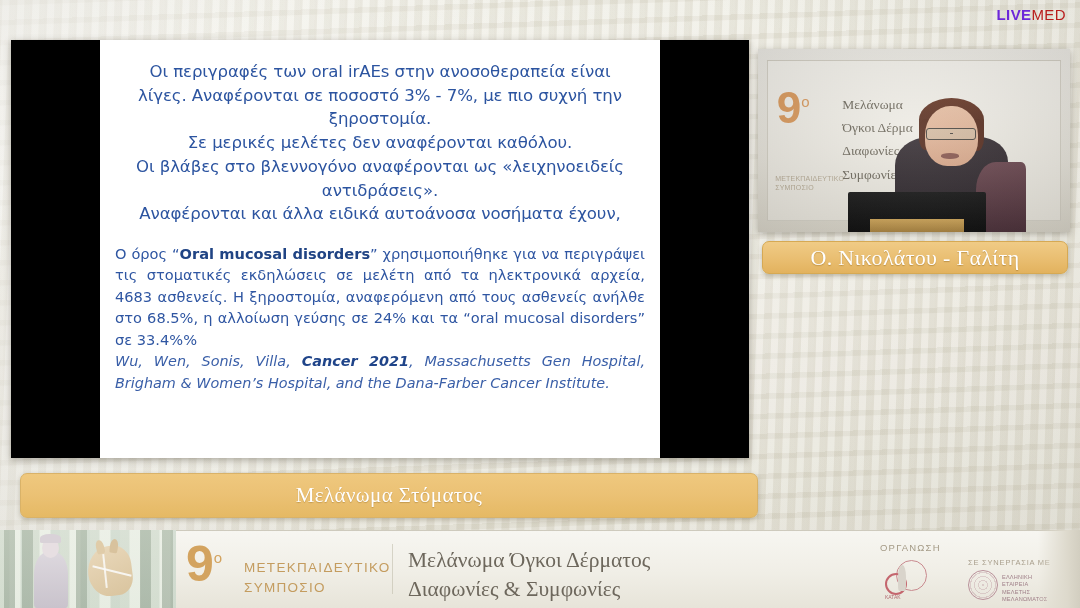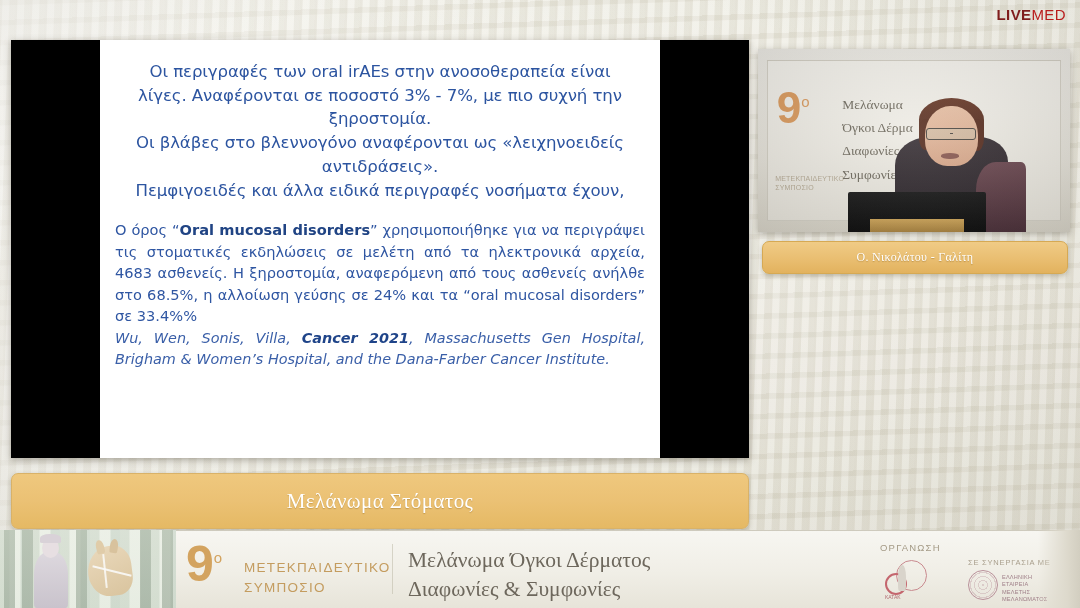--- a/index.html
+++ b/index.html
@@ -29,21 +29,21 @@
     background:radial-gradient(ellipse at 48% 42%, rgba(255,255,255,.35) 0%, rgba(210,206,190,.0) 55%, rgba(160,156,140,.18) 100%);
   }
 
   
   #livemed {
     position:absolute; right:14px; top:7px;
     font-family:"Liberation Sans", sans-serif;
     font-size:15px; letter-spacing:.4px; line-height:1;
     z-index:40;
   }
-  #livemed .lv { color:#7f1d1d; font-weight:bold; }
+  #livemed .lv { color:#6d28d9; font-weight:bold; }
   #livemed .md { color:#b91c1c; font-weight:normal; }
 
   
   #slide-wrap {
     position:absolute; left:11px; top:40px; width:738px; height:418px;
     background:#000;
     box-shadow:0 2px 7px rgba(90,85,70,.45);
     z-index:20;
   }
   #slide-white {
@@ -80,21 +80,21 @@
     font-style:italic;
     color:#3a5fa8;
     text-align:justify;
     text-align-last:left;
     padding:0 3px;
   }
   .block-cite b { font-weight:bold; font-style:italic; color:#1f4489; }
 
   
   #title-bar {
-    position:absolute; left:11px; top:473px; width:738px; height:56px;
+    position:absolute; left:20px; top:473px; width:738px; height:45px;
     background:linear-gradient(180deg,#efc87e 0%,#ebc174 50%,#e5b964 100%);
     border:1px solid #d9b268;
     border-radius:7px;
     box-shadow:0 2px 5px rgba(100,90,60,.33);
     display:flex; align-items:center; justify-content:center;
     z-index:25;
   }
   #title-bar span {
     font-family:"Liberation Serif", serif;
     color:#ffffff;
@@ -197,21 +197,21 @@
     position:absolute; left:762px; top:241px; width:306px; height:33px;
     background:linear-gradient(180deg,#f0cb86 0%,#e9be71 55%,#e2b25e 100%);
     border:1px solid #d6a953;
     border-radius:7px;
     box-shadow:0 2px 5px rgba(100,90,60,.33);
     display:flex; align-items:center; justify-content:center;
     z-index:30;
   }
   #speaker-bar span {
     font-family:"Liberation Serif", serif;
-    color:#ffffff; font-size:12px; letter-spacing:.3px;
+    color:#ffffff; font-size:22px; letter-spacing:.3px;
     text-shadow:0 1px 1px rgba(150,110,40,.5);
   }
 
   
   #footer {
     position:absolute; left:0; bottom:0; width:1080px; height:78px;
     z-index:30;
   }
   #footer-bg {
     position:absolute; inset:0;
@@ -347,23 +347,24 @@
   <span class="lv">LIVE</span><span class="md">MED</span>
 </div>
 
 <div id="slide-wrap">
   <div id="slide-white">
 
     <div class="block-center slide-p">
       <span class="ln">Οι περιγραφές των oral irAEs στην ανοσοθεραπεία είναι</span>
       <span class="ln">λίγες. Αναφέρονται σε ποσοστό 3% - 7%, με πιο συχνή την</span>
       <span class="ln">ξηροστομία.</span>
+      <span class="ln">Σε μερικές μελέτες δεν αναφέρονται καθόλου.</span>
       <span class="ln">Οι βλάβες στο βλεννογόνο αναφέρονται ως «λειχηνοειδείς</span>
       <span class="ln">αντιδράσεις».</span>
-      <span class="ln">Πεμφιγοειδές και άλλα ειδικά περιγραφές νοσήματα έχουν,</span>
+      <span class="ln">Αναφέρονται και άλλα ειδικά αυτοάνοσα νοσήματα έχουν,</span>
     </div>
 
     <div class="block-just"><span>Ο όρος “</span><b>Oral mucosal disorders</b><span>” χρησιμοποιήθηκε για να περιγράψει τις στοματικές εκδηλώσεις σε μελέτη από τα ηλεκτρονικά αρχεία, 4683 ασθενείς. Η ξηροστομία, αναφερόμενη από τους ασθενείς ανήλθε στο 68.5%, η αλλοίωση γεύσης σε 24% και τα “oral mucosal disorders” σε 33.4%%</span></div>
 
     <div class="block-cite"><span>Wu, Wen, Sonis, Villa, </span><b>Cancer 2021</b><span>, Massachusetts Gen Hospital, Brigham &amp; Women’s Hospital, and the Dana-Farber Cancer Institute.</span></div>
 
   </div>
 </div>
 
 <div id="title-bar">

